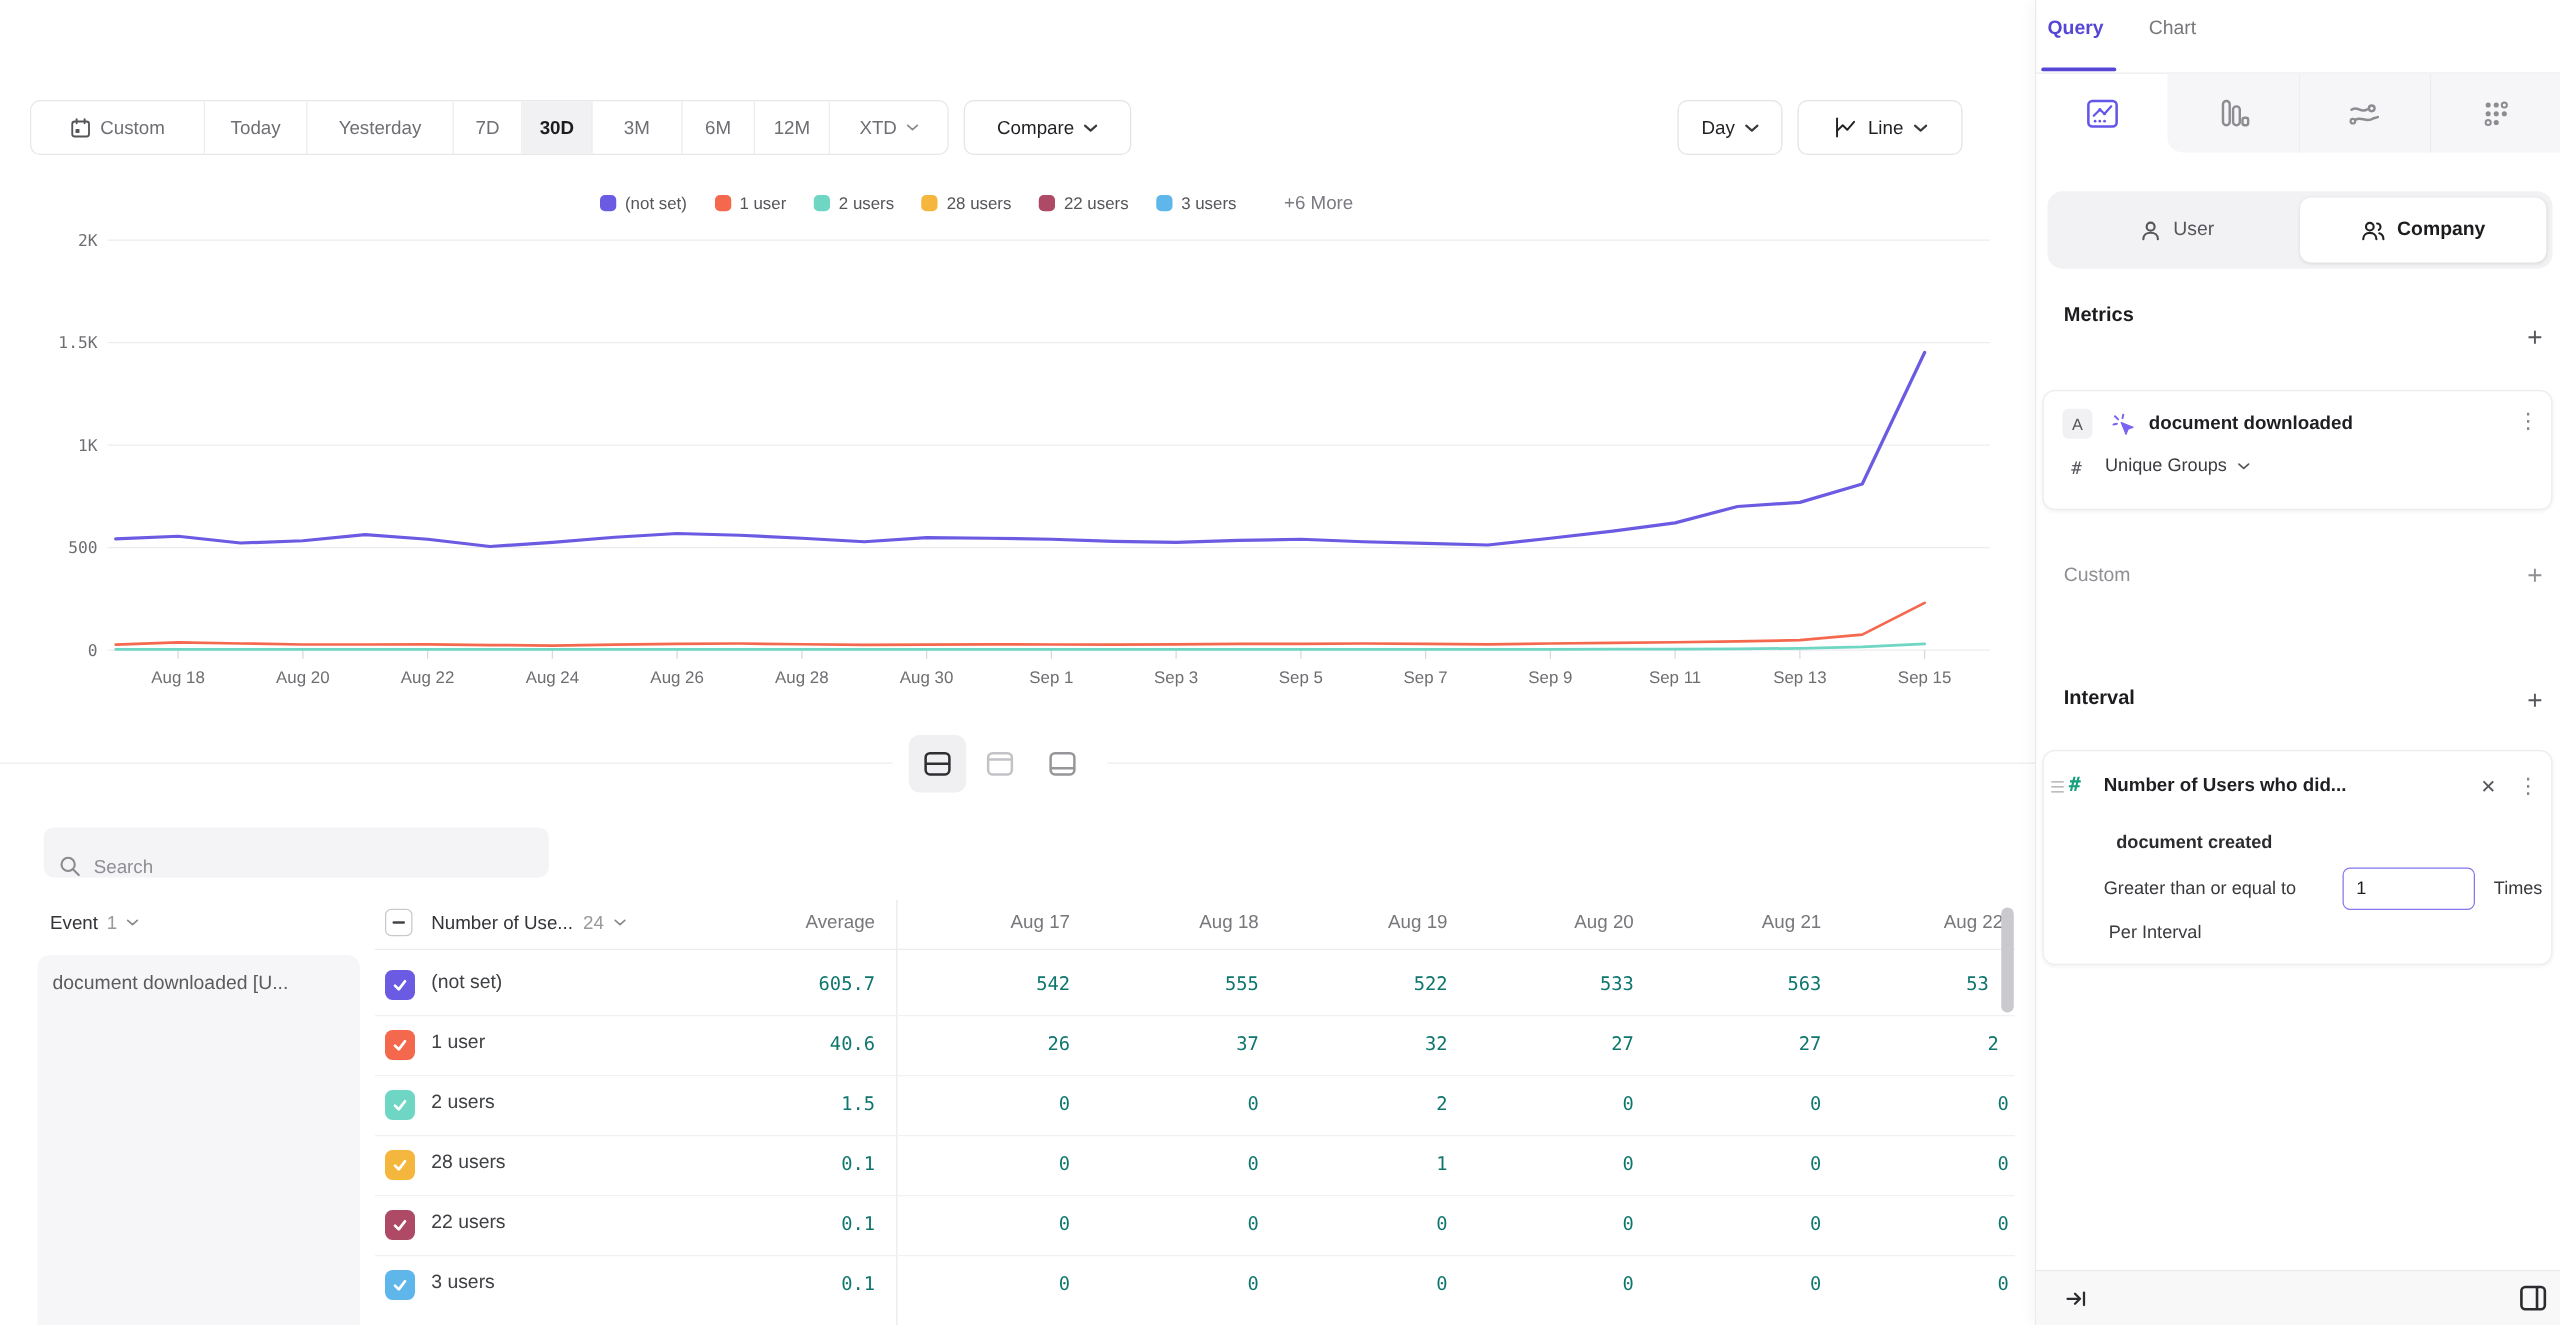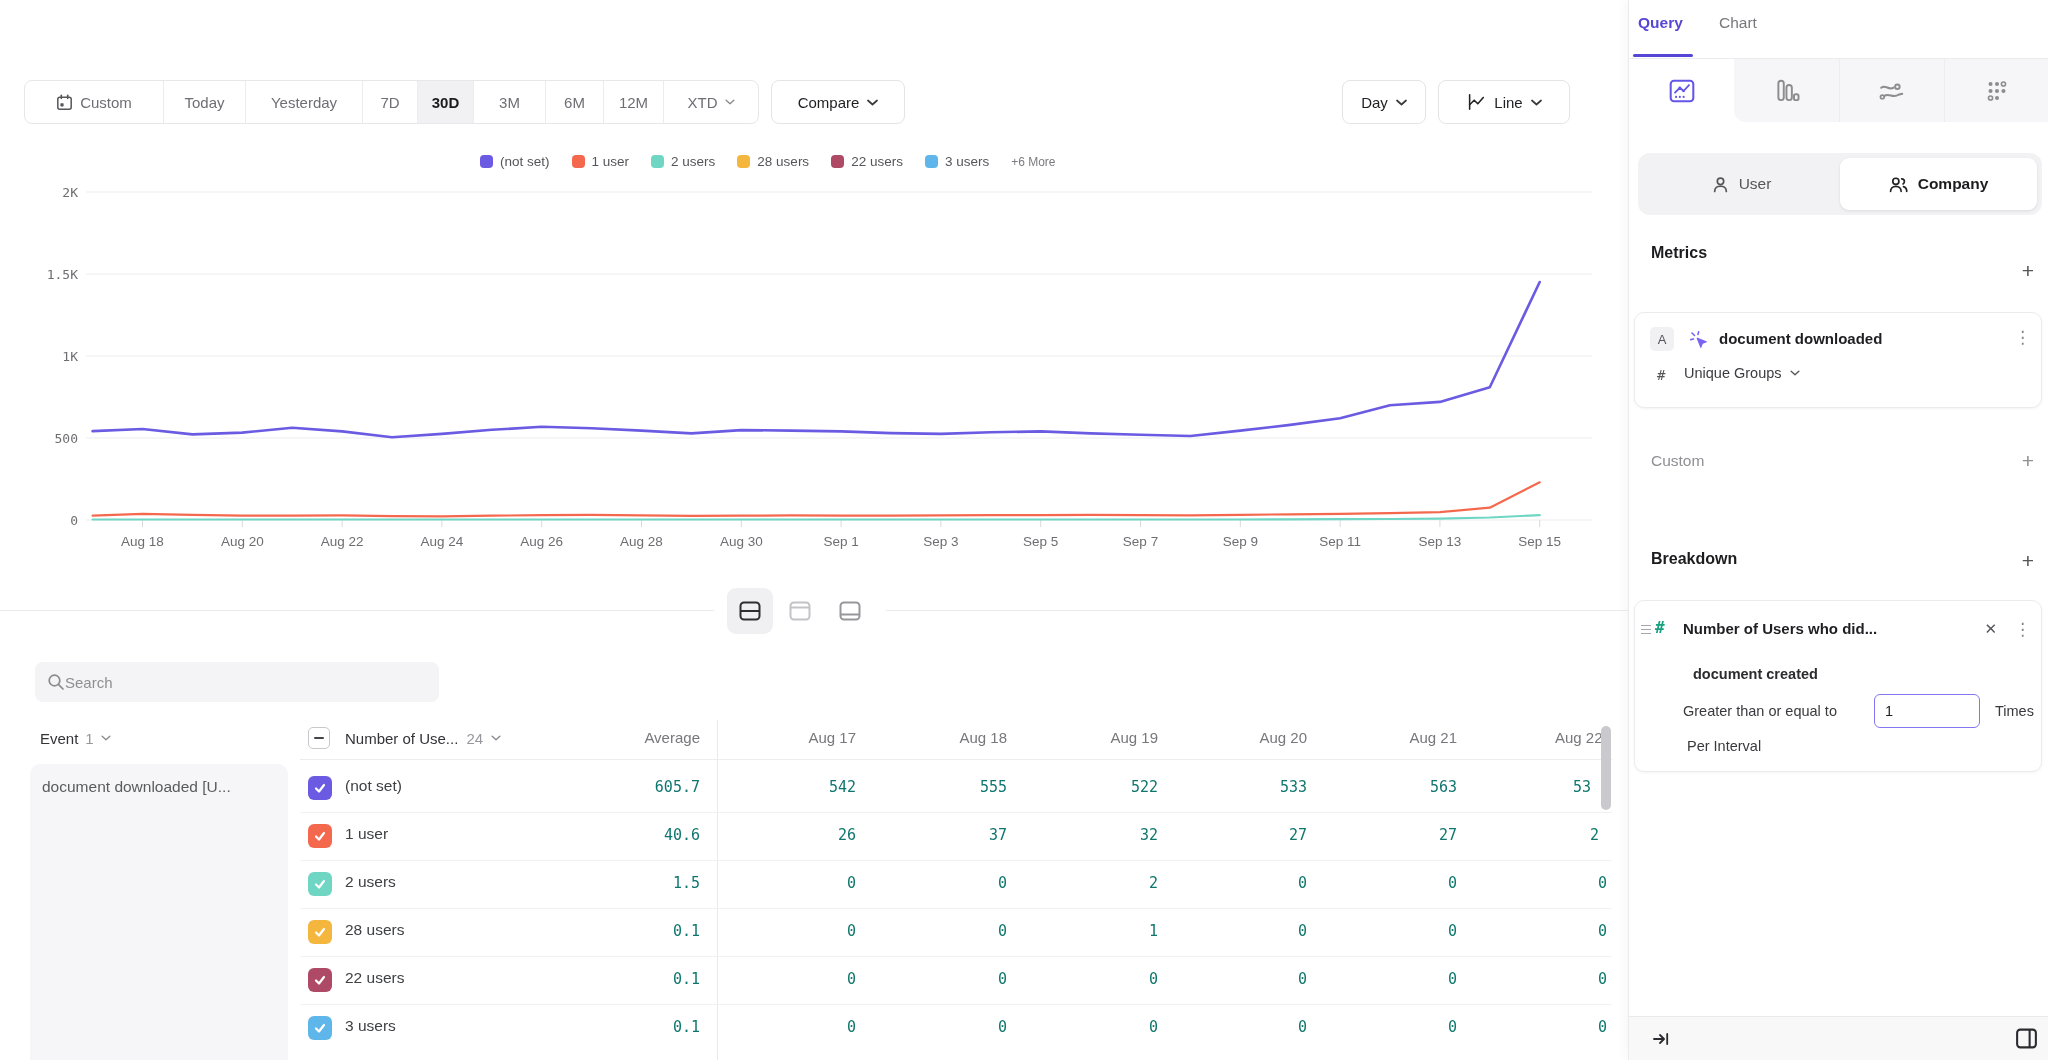--- a/index.html
+++ b/index.html
@@ -19,34 +19,34 @@
               border-right:1px solid #ececef; cursor:pointer; white-space:nowrap; }
   .seg-item:last-child { border-right:none; }
   .seg-item.sel { background:#f1f1f3; color:#1c1c1f; font-weight:bold; }
   .btn { position:absolute; top:80px; height:44px; display:flex; align-items:center; justify-content:center; gap:8px;
          border:1px solid #e4e4e7; border-radius:8px; background:#fff; font-size:15px; color:#1f1f23; font-weight:500; cursor:pointer; }
 
   
   .legend { position:absolute; left:480px; top:154px; display:flex; align-items:center; gap:22px; }
   .legend-item { display:flex; align-items:center; gap:7px; font-size:13.5px; color:#55555a; }
   .legend-swatch { width:13px; height:13px; border-radius:4px; }
-  .legend-more { font-size:12px; color:#7a7a80; }
+  .legend-more { font-size:15px; color:#7a7a80;margin-left:16px; }
 
   #chart-svg { position:absolute; left:0; top:0; pointer-events:none; }
 
   
   .chart-divider { position:absolute; left:0; top:610px; width:1628px; height:1px; background:#ececee; }
   .layout-toggle { position:absolute; left:714px; top:586px; width:172px; height:50px; background:#fff;
                    display:flex; align-items:center; justify-content:center; gap:4px; }
   .lt-btn { width:46px; height:46px; border-radius:9px; display:flex; align-items:center; justify-content:center; cursor:pointer; background:#fff; border:none; }
   .lt-btn.sel { background:#f0f0f2; }
 
   
   .search-box { position:absolute; left:35px; top:662px; width:404px; height:40px; background:#f4f4f6; border-radius:8px;
-                display:flex; align-items:center; padding:0 12px; }
+                display:flex; align-items:flex-end; padding:0 12px; gap:10px; }
   .search-box input { border:none; outline:none; background:transparent; font-size:15px; color:#333; width:330px; font-family:"Liberation Sans", sans-serif; }
   .search-box input::placeholder { color:#8e8e93; }
 
   
   .hdr-txt { font-size:15px; color:#333338; }
   .hdr-muted { color:#98989d; }
   .col-hdr { font-size:15px; color:#77777c; }
   .v-sep { position:absolute; left:717px; top:720px; width:1px; height:340px; background:#e9e9eb; }
   .hdr-line { position:absolute; left:300px; top:759px; width:1312px; height:1px; background:#ededef; }
   .row-line { position:absolute; left:300px; width:1312px; height:1px; background:#f1f1f3; }
@@ -497,21 +497,21 @@
         <span>Unique Groups</span>
         <svg class="chev" width="10" height="6" viewBox="0 0 11 7">
             <polyline points="1,1.5 5.5,5.5 10,1.5" fill="none" stroke="#55555a" stroke-width="1.6" stroke-linecap="round" stroke-linejoin="round"></polyline>
           </svg>
       </div>
     </div>
 
     <div class="sb-h muted" style="top:452px;">Custom</div>
     <div class="plus" style="top:450px; color:#8f8f94;">+</div>
 
-    <div class="sb-h" style="top:550px;">Breakdown</div>
+    <div class="sb-h" style="top:550px;">Interval</div>
     <div class="plus" style="top:550px;">+</div>
 
     <div class="card" style="top:600px; height:172px;">
       <div class="drag-handle">
           <div></div>
           <div></div>
           <div></div>
         </div>
       <div class="hash-green">#</div>
       <div class="card-title" style="left:48px; top:19px;">Number of Users who did...</div>

